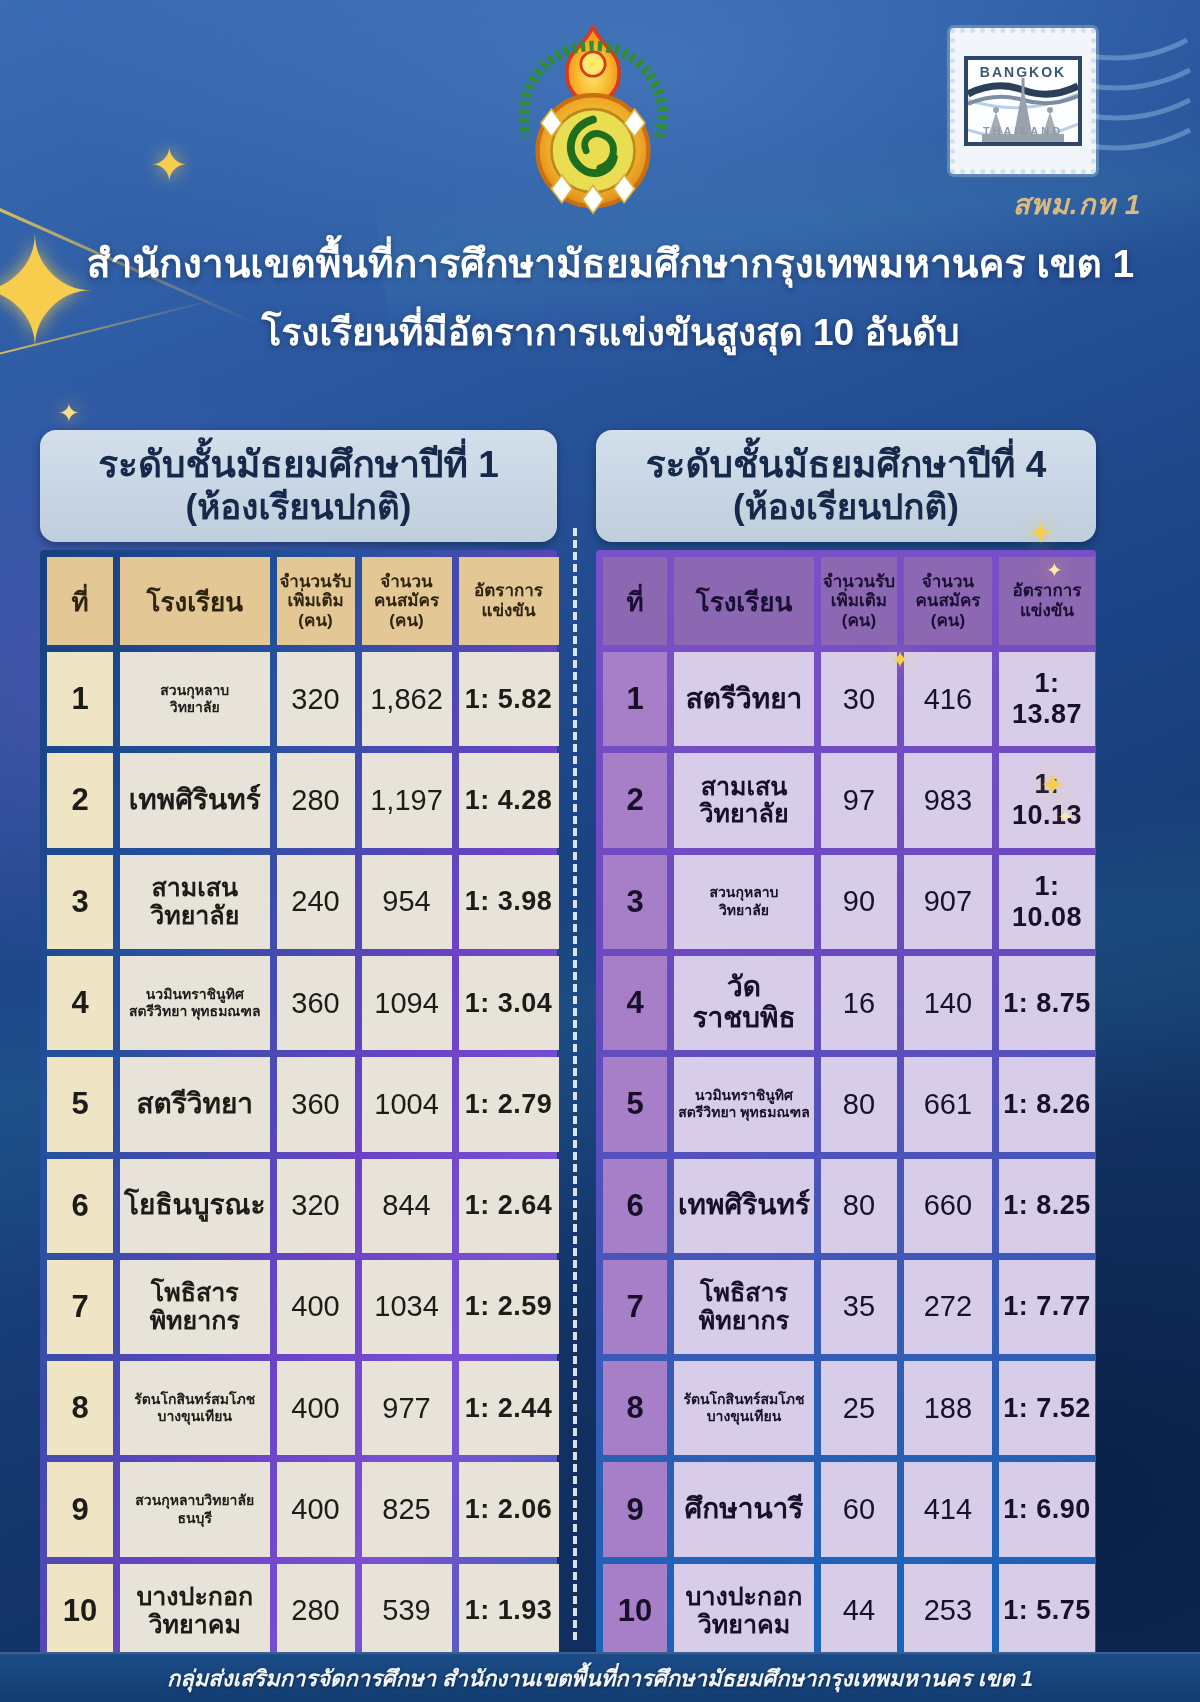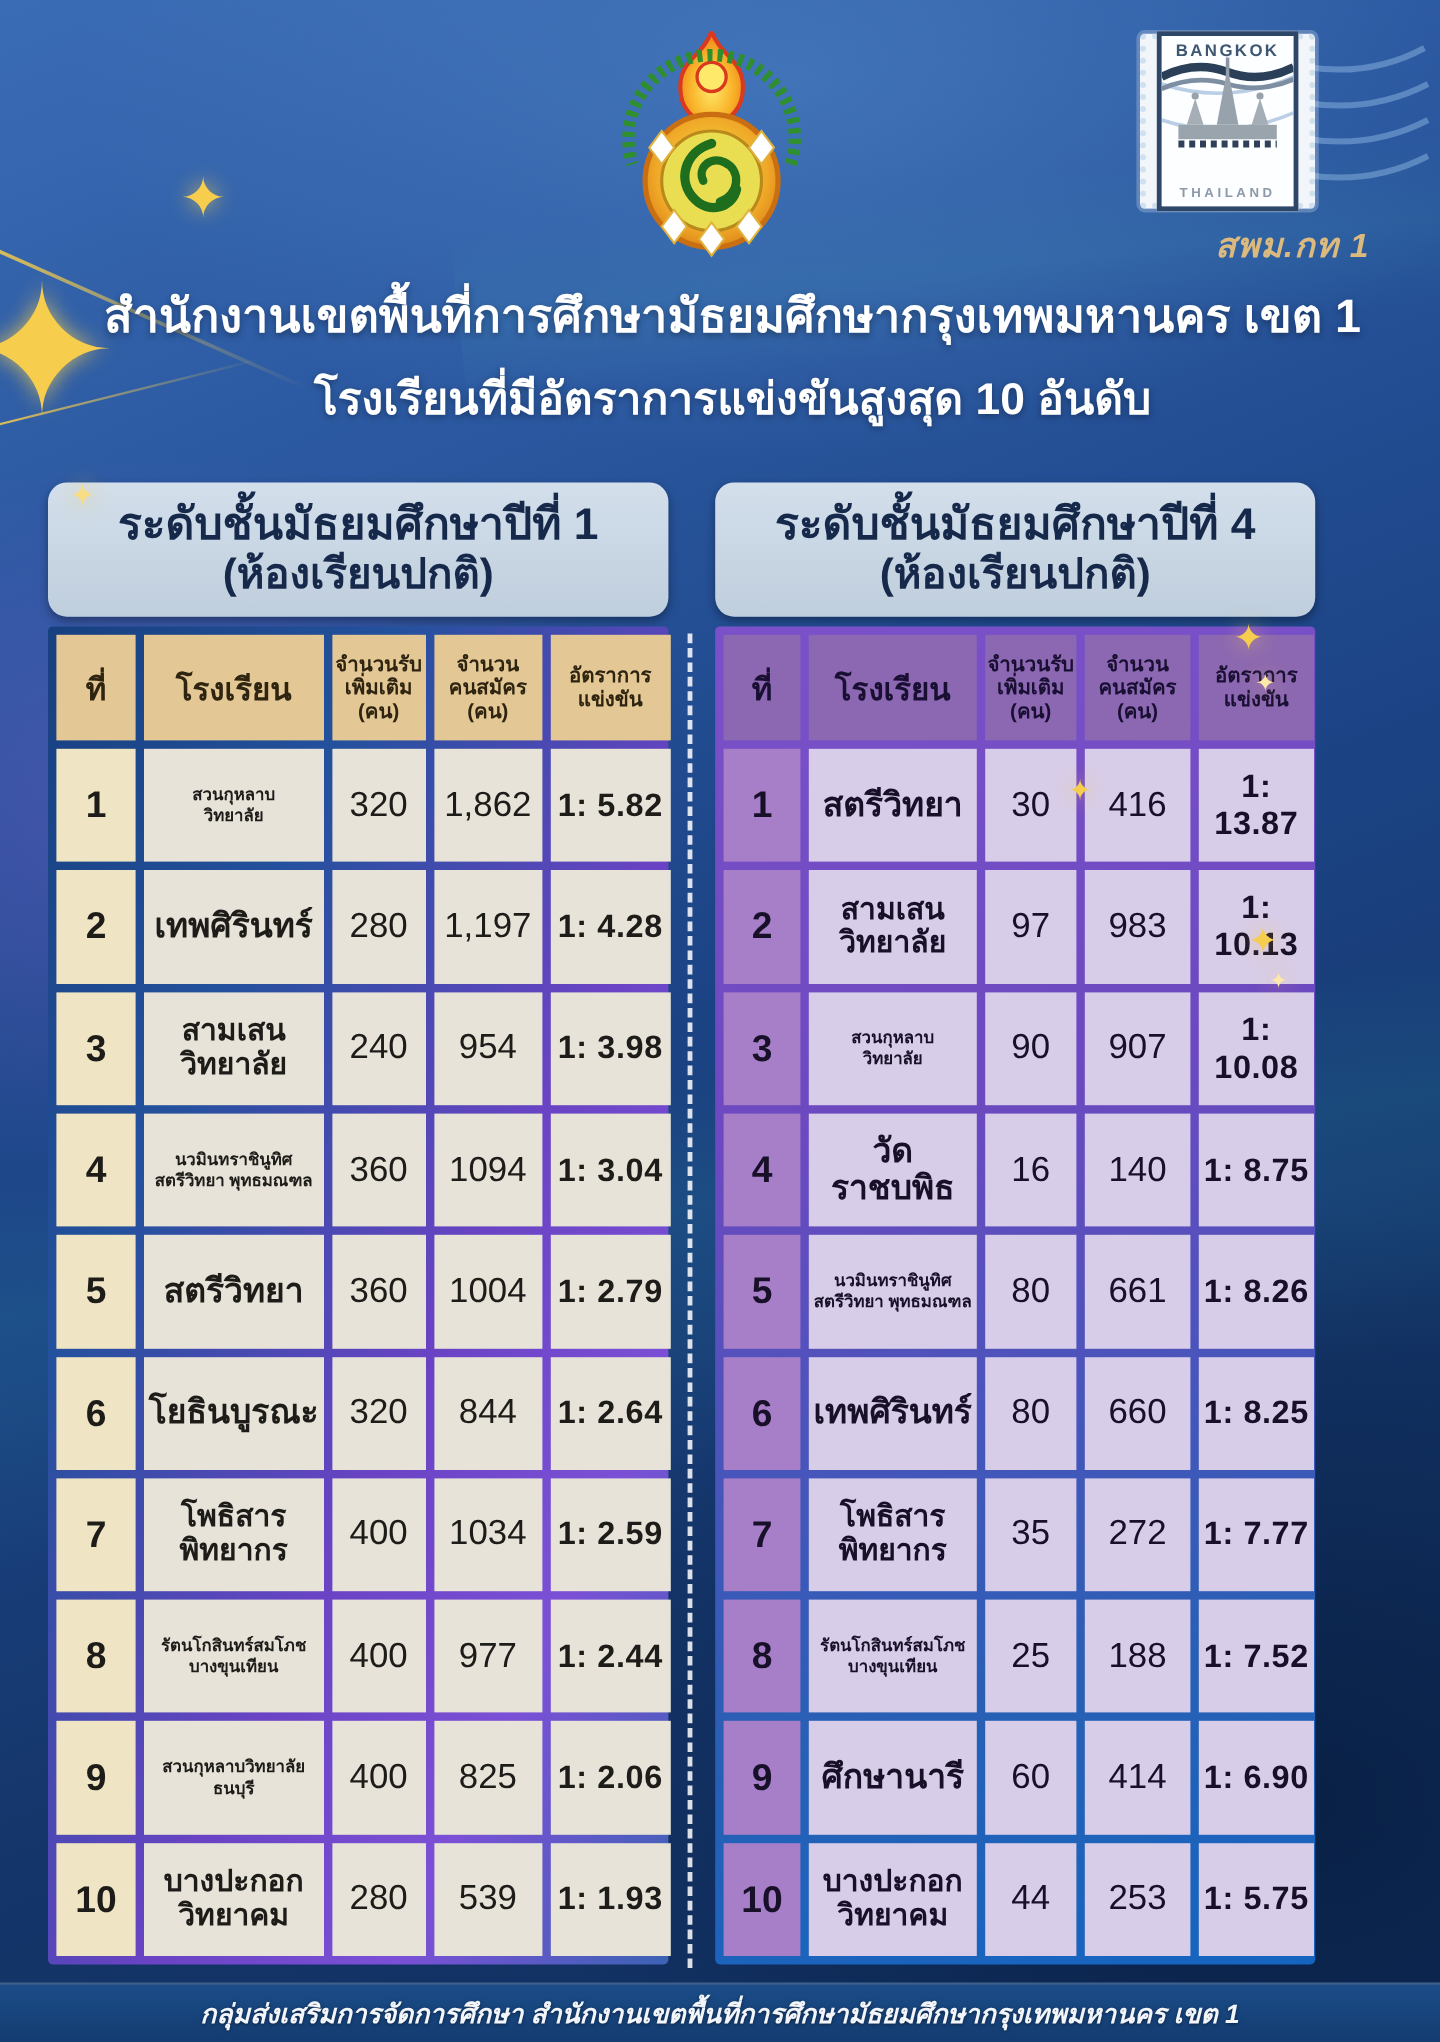--- a/index.html
+++ b/index.html
@@ -43,21 +43,21 @@
 
   
   .stamp-zone { position:absolute; left:942px; top:22px; width:250px; height:210px; z-index:2; }
   .postmark { position:absolute; left:120px; top:8px; width:130px; height:150px; }
   .stamp {
     position:absolute; left:8px; top:6px; width:146px; height:146px;
     background:#f2f6fa; border:5px dotted #cfe0ef; border-radius:4px;
     box-shadow:0 0 0 3px rgba(235,243,250,0.25);
     display:flex; align-items:center; justify-content:center;
   }
-  .stamp-inner { width:118px; height:150px; background:#fdfeff; border:4px solid #2e4668; position:relative; overflow:hidden; }
+  .stamp-inner { width:118px; height:90px; background:#fdfeff; border:4px solid #2e4668; position:relative; overflow:hidden; }
   .stamp-word-top { position:absolute; top:4px; width:100%; text-align:center; font-size:14px; font-weight:bold; letter-spacing:2px; color:#3d5672; }
   .stamp-word-bottom { position:absolute; bottom:5px; width:100%; text-align:center; font-size:11px; font-weight:bold; letter-spacing:3px; color:#8b99a8; }
   .stamp-caption { position:absolute; left:30px; top:160px; width:210px; text-align:center;
     font-size:28px; font-weight:bold; font-style:italic; color:#dcba7e; letter-spacing:1px; }
 
   
   .titles { position:absolute; left:0; top:232px; width:100%; text-align:center; color:#ffffff; z-index:2;padding-left:21px; }
   .title-l1 { font-size:39px; font-weight:bold; text-shadow:0 2px 6px rgba(0,0,0,0.35); }
   .title-l2 { font-size:37px; font-weight:bold; margin-top:8px; text-shadow:0 2px 6px rgba(0,0,0,0.35); }
   .title-l3 { font-size:35px; font-weight:bold; margin-top:10px; font-style:italic; text-shadow:0 2px 6px rgba(0,0,0,0.35); }
@@ -67,21 +67,21 @@
   .panel { position:relative; }
   .panel-m1 { width:517px; }
   .panel-m4 { width:500px; }
   .panel-m4::before { 
     content:""; position:absolute; left:-23px; top:126px; height:1112px;
     border-left:4px dashed rgba(255,255,255,0.85);
   }
   .panel-title {
     height:112px; border-radius:16px; display:flex; flex-direction:column; align-items:center; justify-content:center;
     background:linear-gradient(180deg,#d3dfeb,#bfcedd); box-shadow:0 3px 8px rgba(0,0,0,0.35);
-    color:#16294b; text-align:center;
+    color:#16294b; text-align:center;margin-top:28px;
   }
   .panel-title .pt1 { font-size:37px; font-weight:bold; line-height:1.15; }
   .panel-title .pt2 { font-size:35px; font-weight:bold; line-height:1.2; }
 
   
   .grid-table {
     margin-top:8px; height:1115px; display:grid; padding:7px; gap:7px; border-radius:4px;
     grid-template-rows:88px repeat(10, 1fr);
   }
   .panel-m1 .grid-table {

